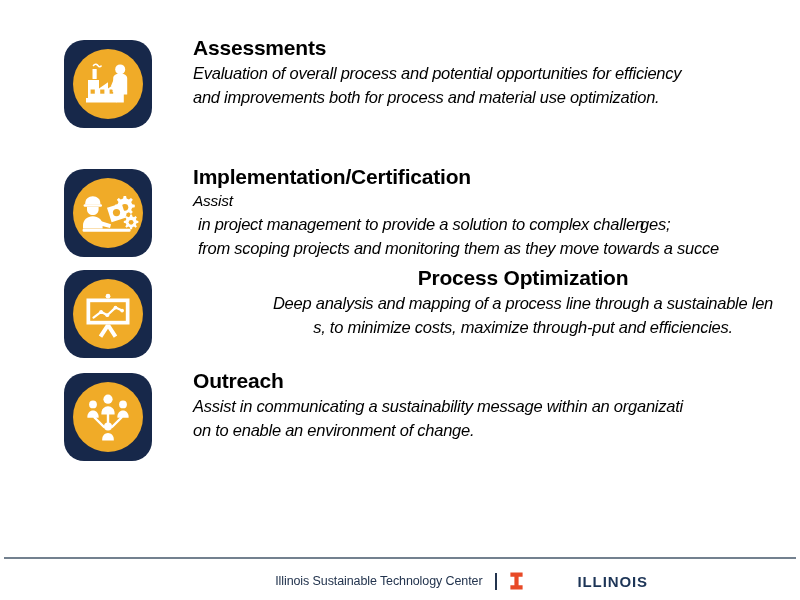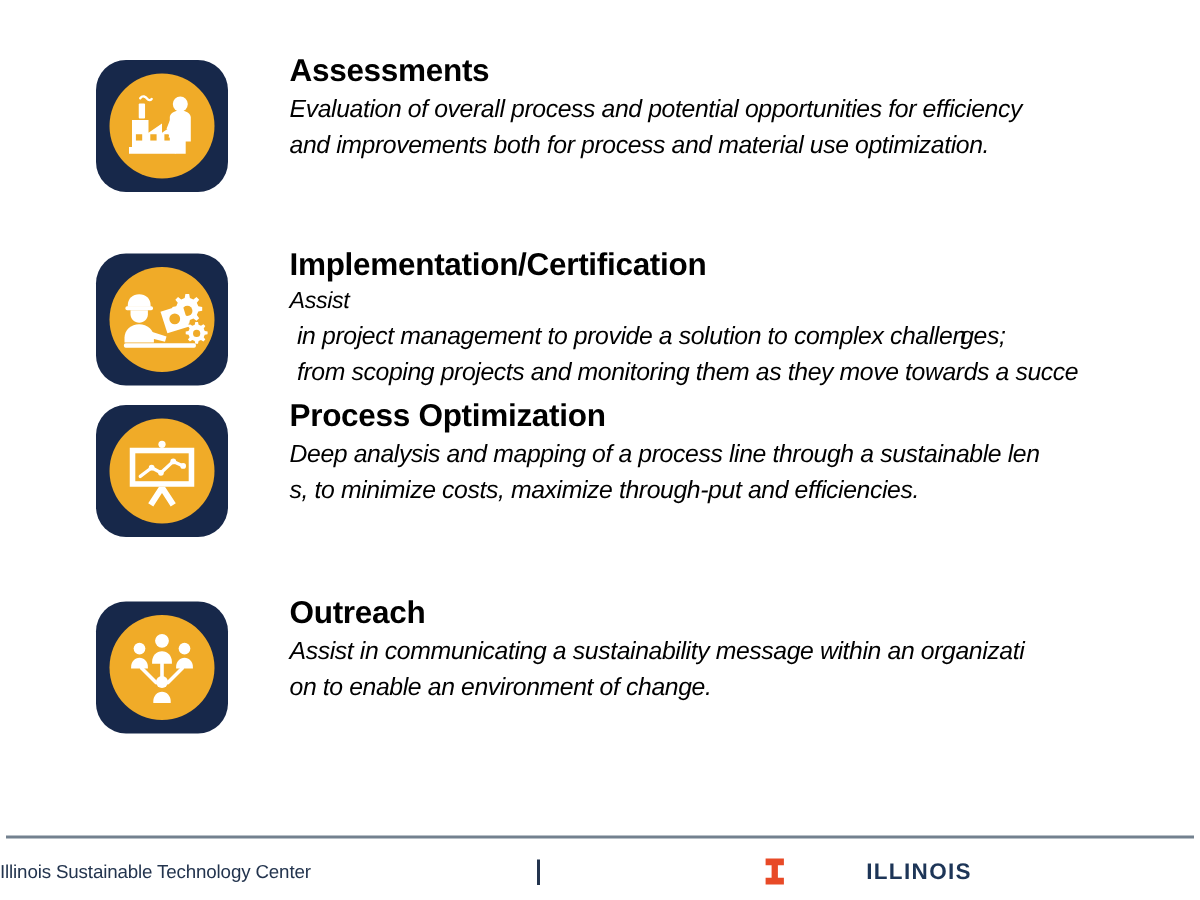--- a/index.html
+++ b/index.html
@@ -27,22 +27,22 @@
 
   
   .row {
     position: absolute;
     left: 0;
     width: 690px;
     height: 115px;
   }
   .row-1 { top: 35px; }
   .row-2 { top: 164px; }
-  .row-3 { top: 265px; }
-  .row-4 { top: 396px; }
+  .row-3 { top: 265px; text-align: center; }
+  .row-4 { top: 368px; }
 
   
   .icon-tile {
     position: absolute;
     left: 64px;
     top: 5px;
     width: 88px;
     height: 88px;
     background: #17284a;
     border-radius: 20px;
@@ -111,21 +111,21 @@
     background: #73818f;
   }
   .footer {
     position: absolute;
     left: 0;
     top: 566px;
     width: 648px;
     height: 30px;
     display: flex;
     align-items: center;
-    justify-content: space-between;
+    justify-content: flex-end;
     gap: 13px;
   }
   .footer-text {
     font-family: "Liberation Sans", sans-serif;
     font-size: 12.5px;
     letter-spacing: -0.1px;
     color: #23344e;
     white-space: nowrap;
   }
   .footer-divider {

